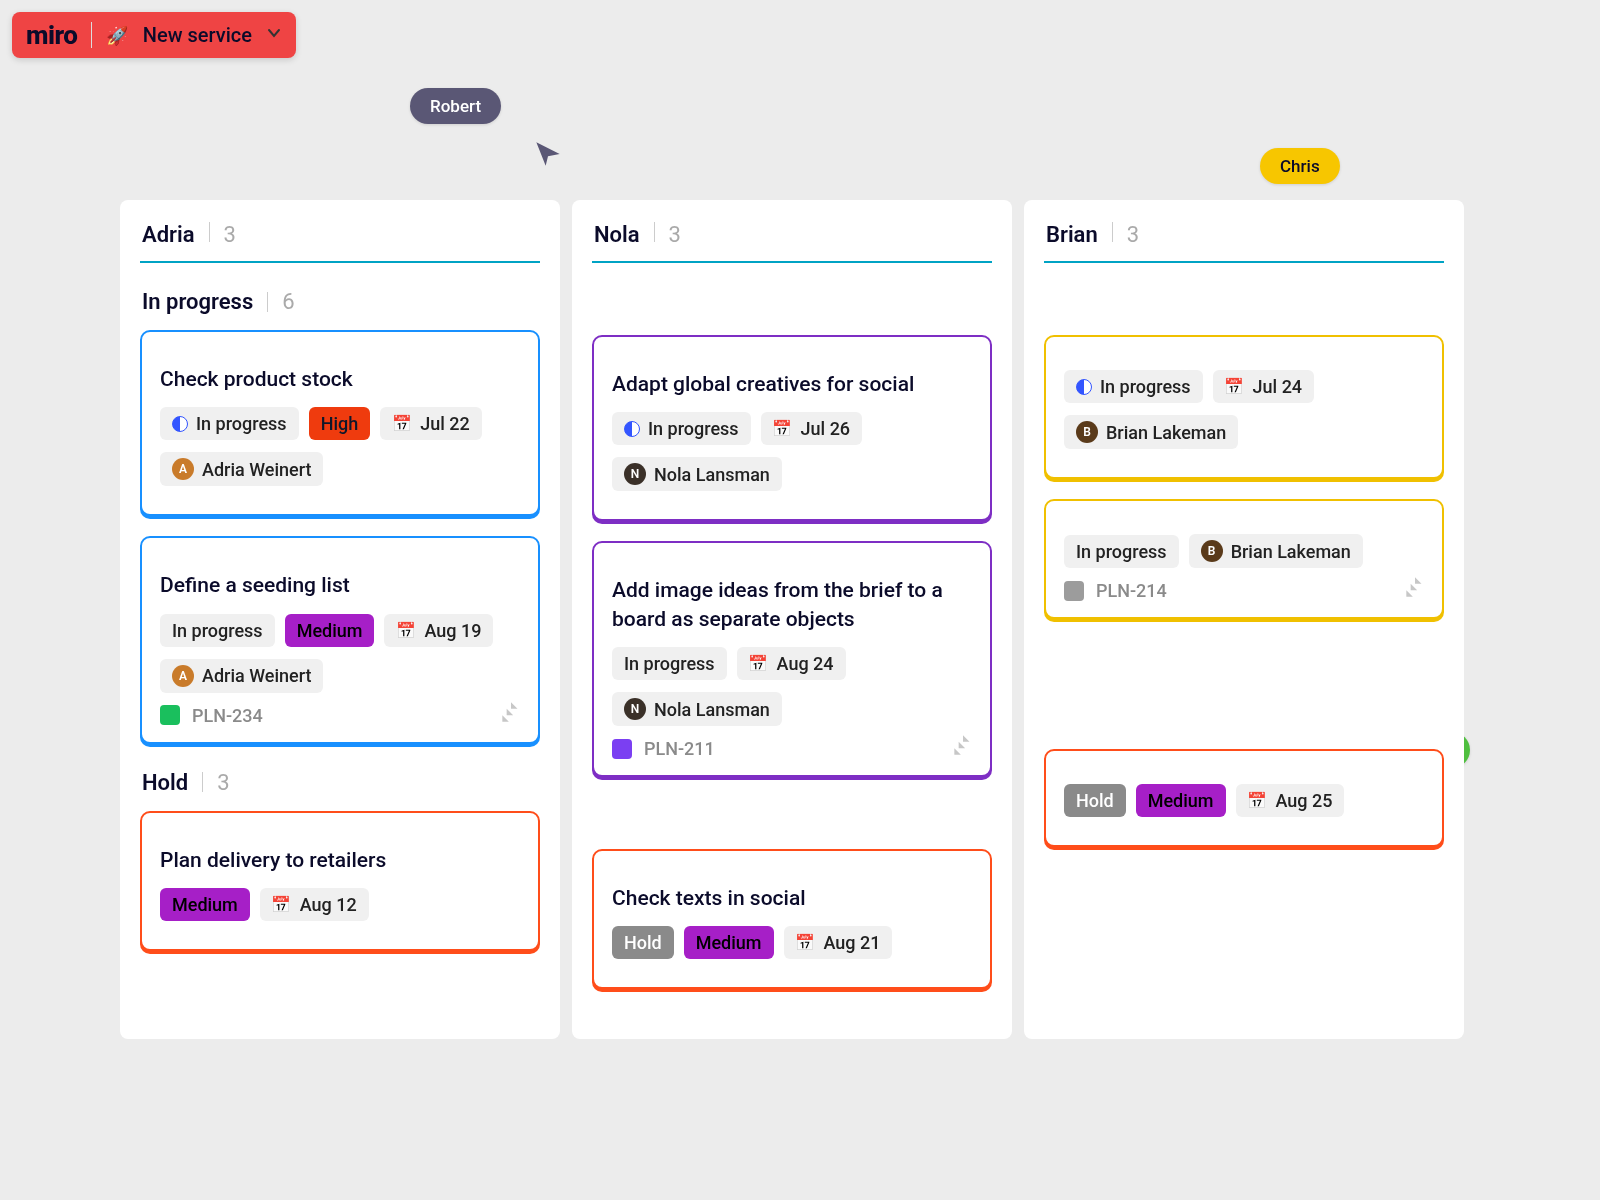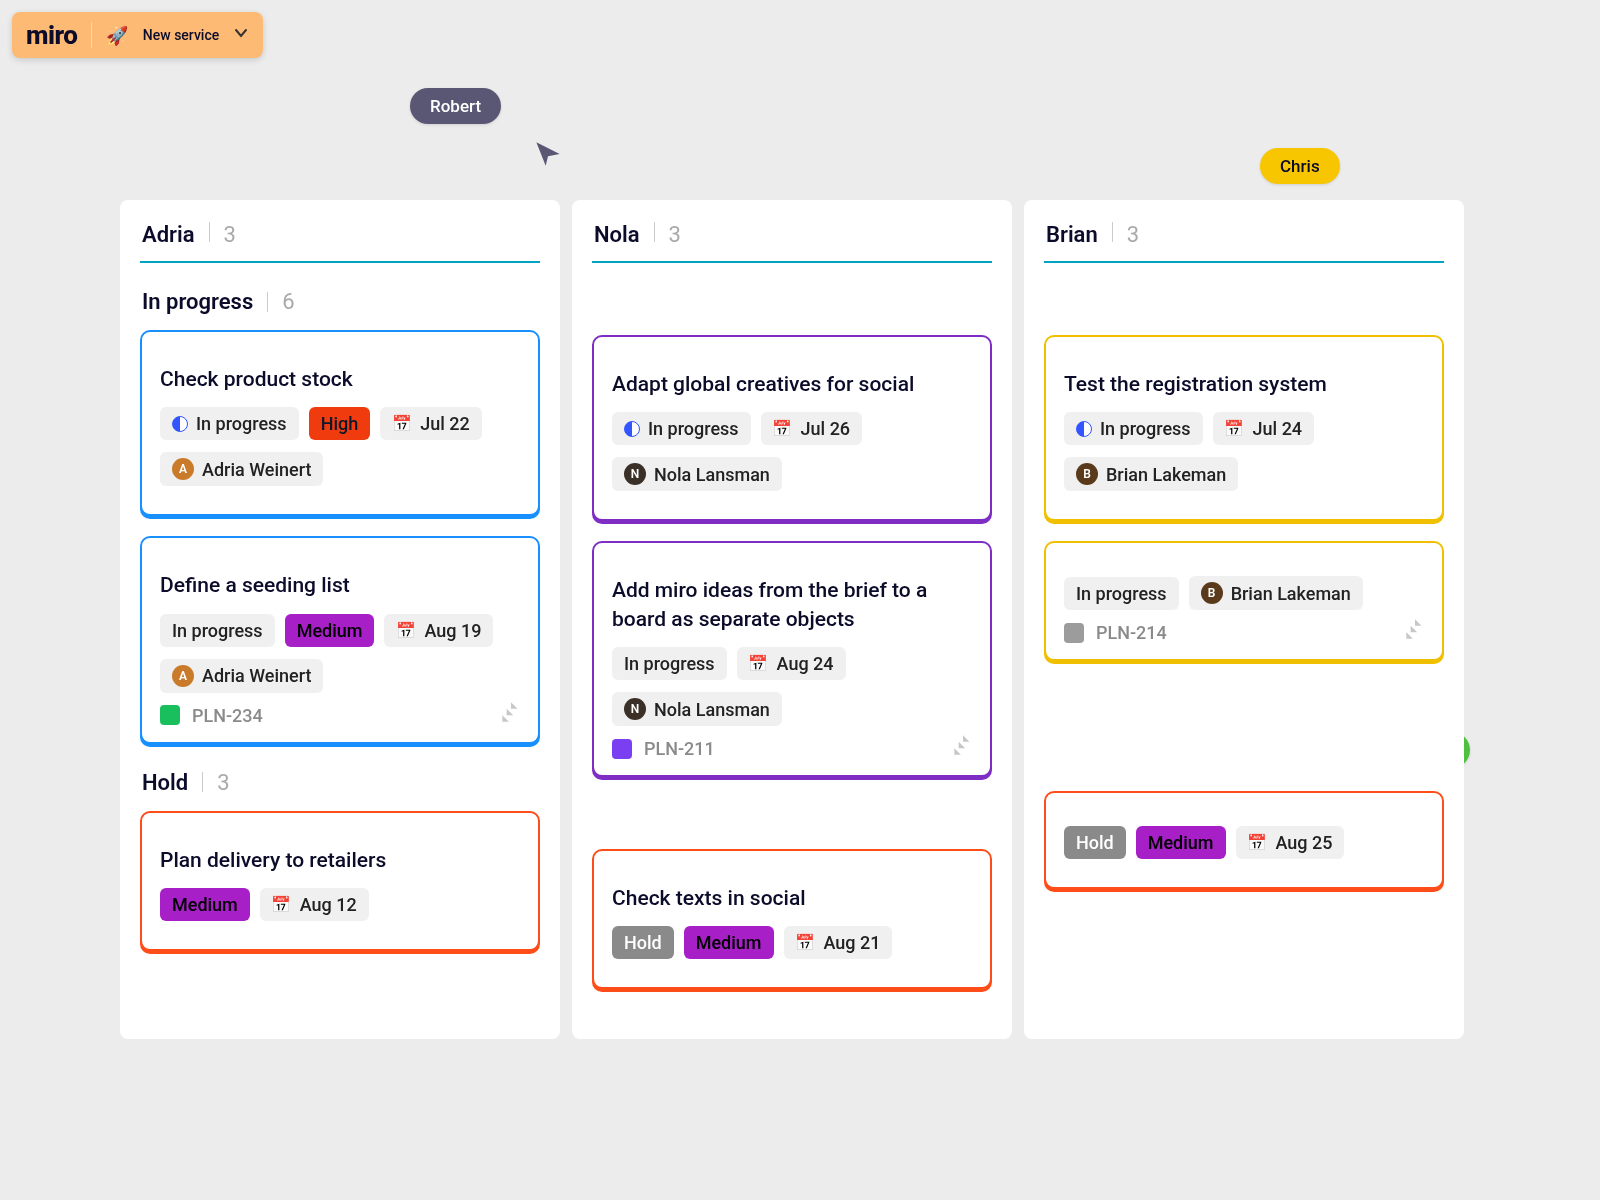--- a/index.html
+++ b/index.html
@@ -9,40 +9,40 @@
     width: 1600px;
     height: 1200px;
     position: relative;
     overflow: hidden;
   }
 
   
   .toolbar {
     position: absolute;
     top: 12px; left: 12px;
-    background: #fdba74;
+    background: #ef4444;
     border-radius: 8px;
     box-shadow: 0 2px 6px rgba(0,0,0,0.15);
     display: flex;
     align-items: center;
     padding: 8px 14px;
     gap: 14px;
   }
   .toolbar .logo {
     font-weight: 800;
     font-size: 26px;
     color: #0b0b2a;
     letter-spacing: -0.5px;
   }
   .toolbar .divider {
     width: 1px; height: 26px; background: #ddd;
   }
   .toolbar .rocket { font-size: 18px; }
   .toolbar .board-name {
-    font-size: 14px;
+    font-size: 20px;
     color: #0b0b2a;
     font-weight: 500;
   }
   .toolbar .chev { color:#444; }
 
   
   .board {
     position: absolute;
     top: 200px;
     left: 120px;
@@ -302,21 +302,21 @@
       </div>
       <div class="chips">
         <span class="chip">
             <span class="av p2">N</span>
             <span>Nola Lansman</span>
           </span>
       </div>
     </div>
 
     <div class="card purple">
-      <div class="card-title">Add miro ideas from the brief to a board as separate objects</div>
+      <div class="card-title">Add image ideas from the brief to a board as separate objects</div>
       <div class="chips">
         <span class="chip">In progress</span>
         <span class="chip">
             <span class="cal">📅</span>
             <span>Aug 24</span>
           </span>
       </div>
       <div class="chips">
         <span class="chip">
             <span class="av p2">N</span>
@@ -350,21 +350,20 @@
   <div class="column">
     <div class="col-head">
       <span>Brian</span>
       <span class="vline"></span>
       <span class="cnt">3</span>
     </div>
     <div class="underline"></div>
     <div style="height:52px"></div>
 
     <div class="card yellow">
-      <div class="card-title">Test the registration system</div>
       <div class="chips">
         <span class="chip">
             <span class="half"></span>
             <span>In progress</span>
           </span>
         <span class="chip">
             <span class="cal">📅</span>
             <span>Jul 24</span>
           </span>
       </div>

